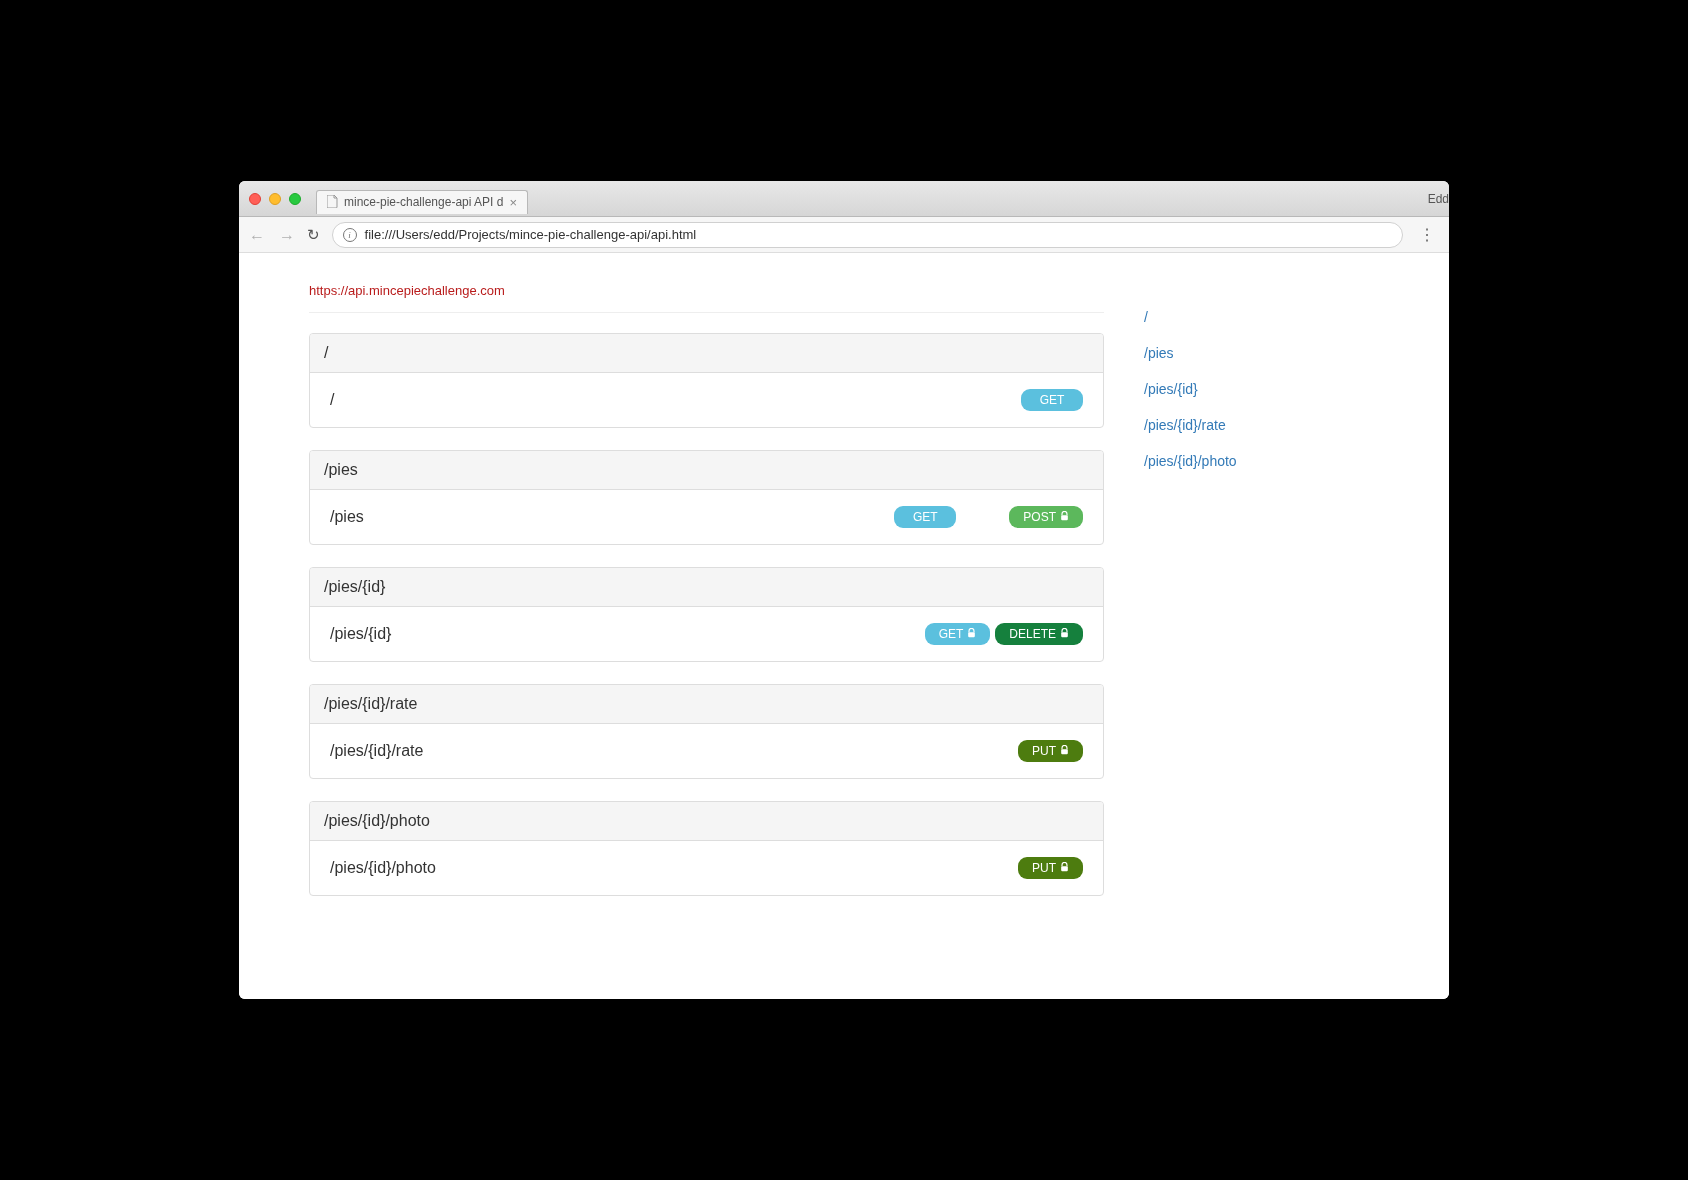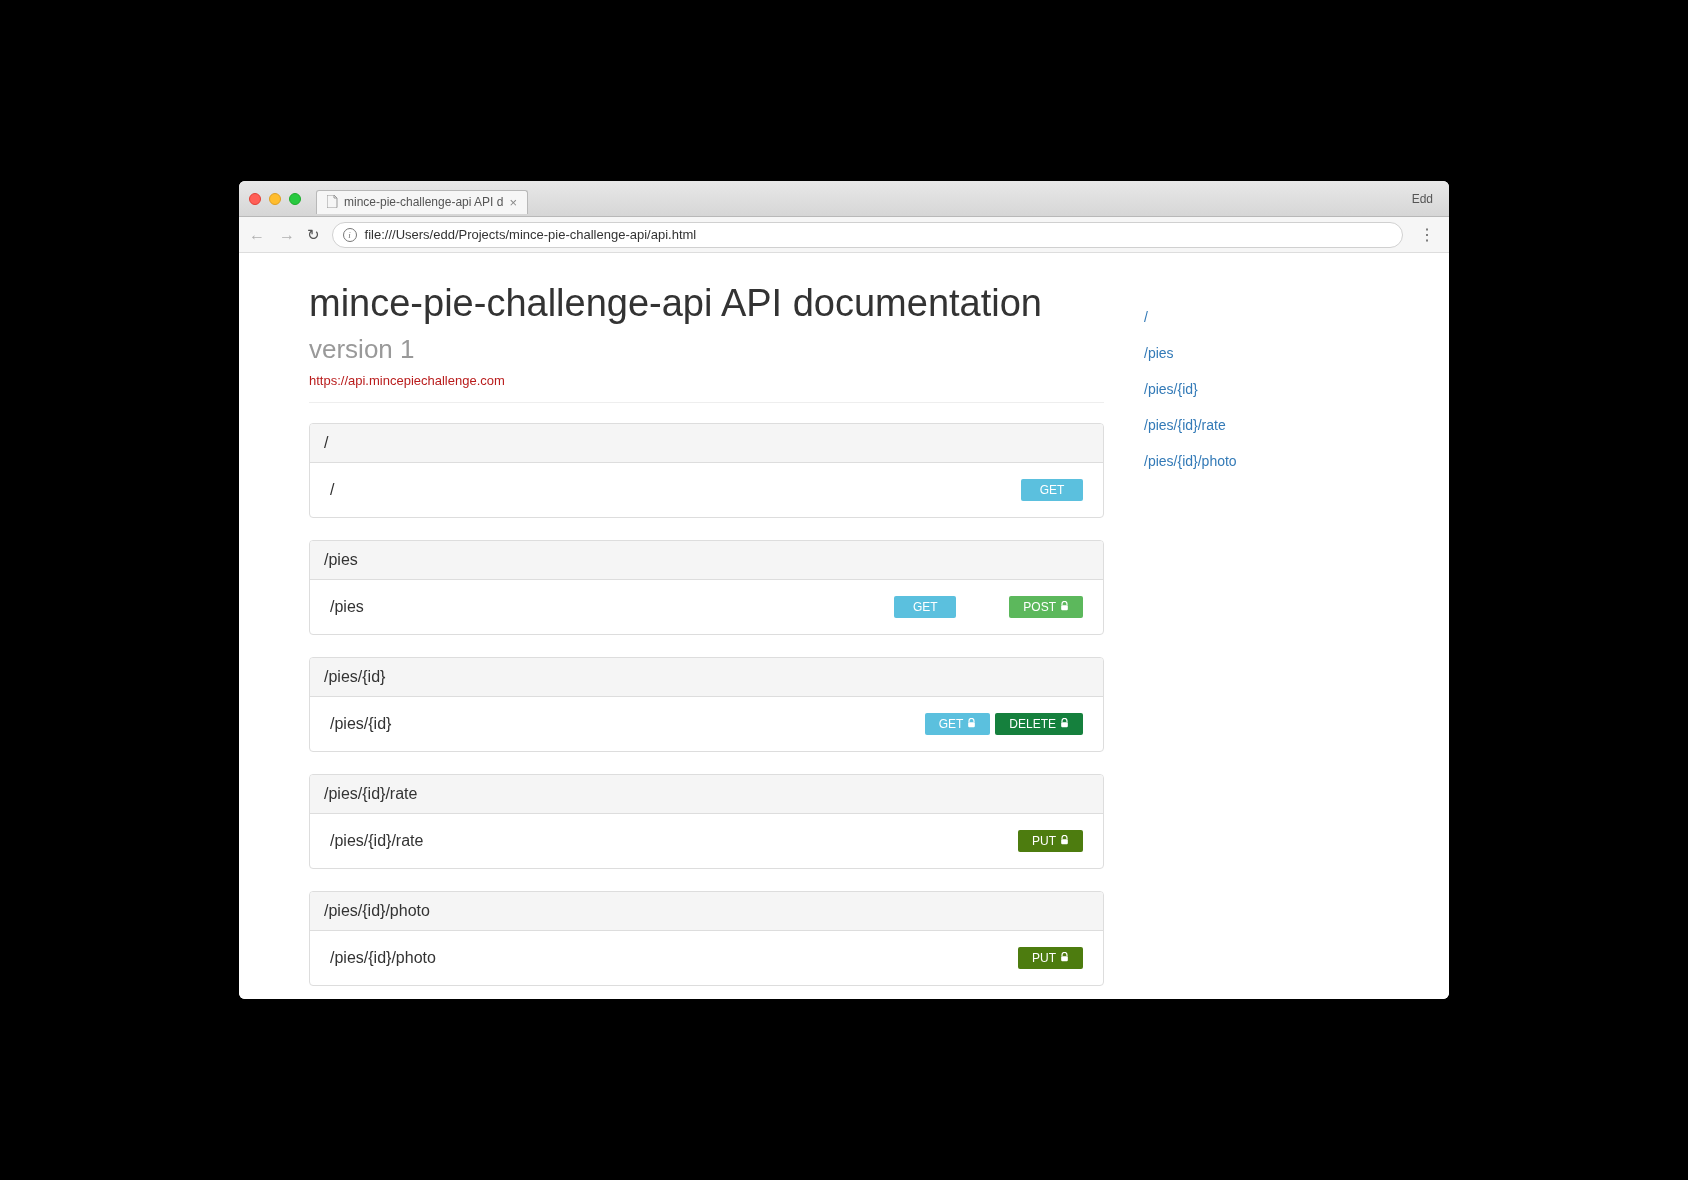--- a/index.html
+++ b/index.html
@@ -48,21 +48,21 @@
       font-size: 12px;
       color: #555;
       gap: 6px;
       min-width: 200px;
       margin-top: 6px;
     }
     .tab .file-icon { font-size: 11px; color: #888; }
     .tab .close-x { margin-left: auto; color: #888; font-size: 13px; }
     .profile-name {
       position: absolute;
-      right: 16px;
+      right: 0;
       font-size: 12px;
       color: #555;
     }
     .toolbar {
       height: 36px;
       background: #f6f6f6;
       border-bottom: 1px solid #ddd;
       display: flex;
       align-items: center;
       padding: 0 10px;
@@ -144,21 +144,21 @@
     .methods { display: flex; gap: 5px; }
     .method-badge {
       display: inline-flex;
       align-items: center;
       justify-content: center;
       gap: 4px;
       height: 22px;
       padding: 8px 14px;
       font-size: 12px;
       color: #fff;
-      border-radius: 2px;
+      border-radius: 9px;
       min-width: 62px;
     }
     .m-get { background: #5bc0de; }
     .m-post { background: #5cb85c; margin-left: 48px; }
     .m-put { background: #4d7c0f; }
     .m-delete { background: #15803d; }
     .lock-icon { width: 9px; height: 10px; display: inline-block; }
     .sidebar a {
       display: block;
       color: #337ab7;
@@ -198,24 +198,20 @@
     <span class="reload">↻</span>
     <div class="url-bar">
       <span class="info-icon">i</span>
       <span>file:///Users/edd/Projects/mince-pie-challenge-api/api.html</span>
     </div>
     <span class="kebab">⋮</span>
   </div>
 
   <div class="content">
     <div class="main">
-      <h1 class="page-title">
-        <span>mince-pie-challenge-api API documentation</span>
-        <span class="version">version 1</span>
-      </h1>
       <div class="base-url">https://api.mincepiechallenge.com</div>
       <div class="hr"></div>
       <div id="panels">
           <div class="panel">
             <div class="panel-header">/</div>
             <div class="panel-body">
               <div class="endpoint-path">/</div>
               <div class="methods">
                 <span class="method-badge m-get">
                   <span>GET</span>

